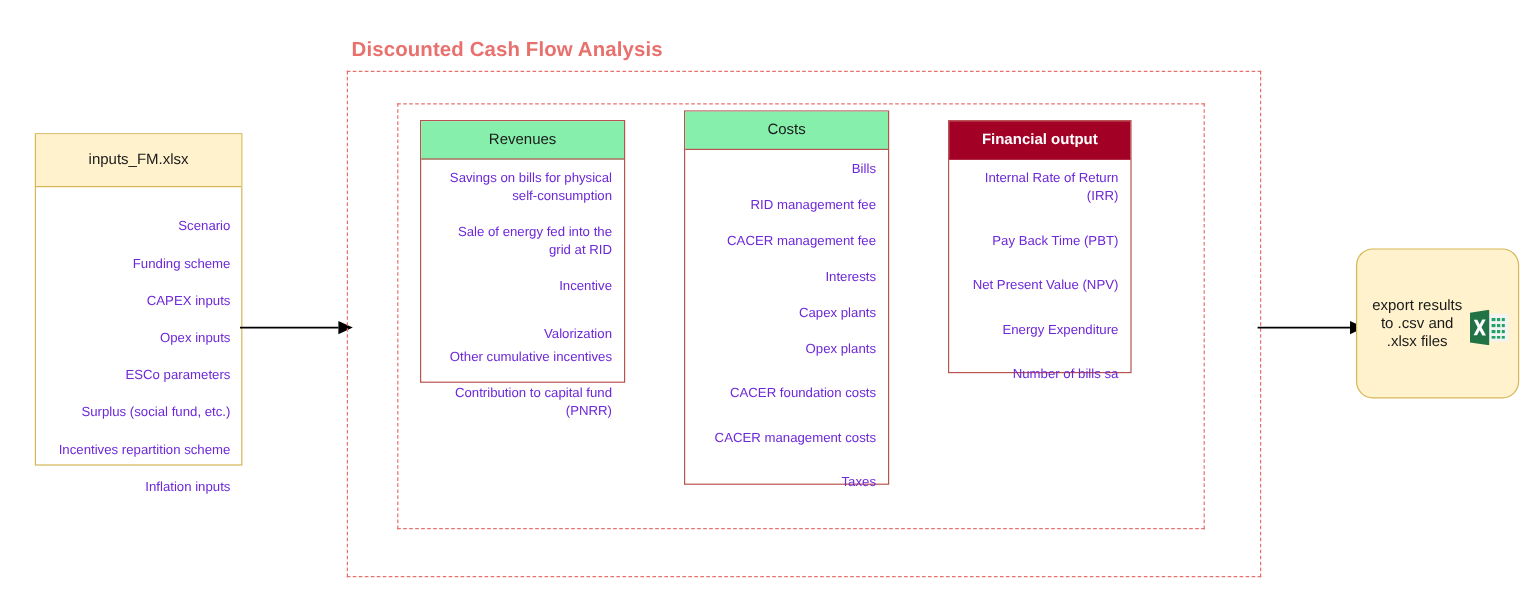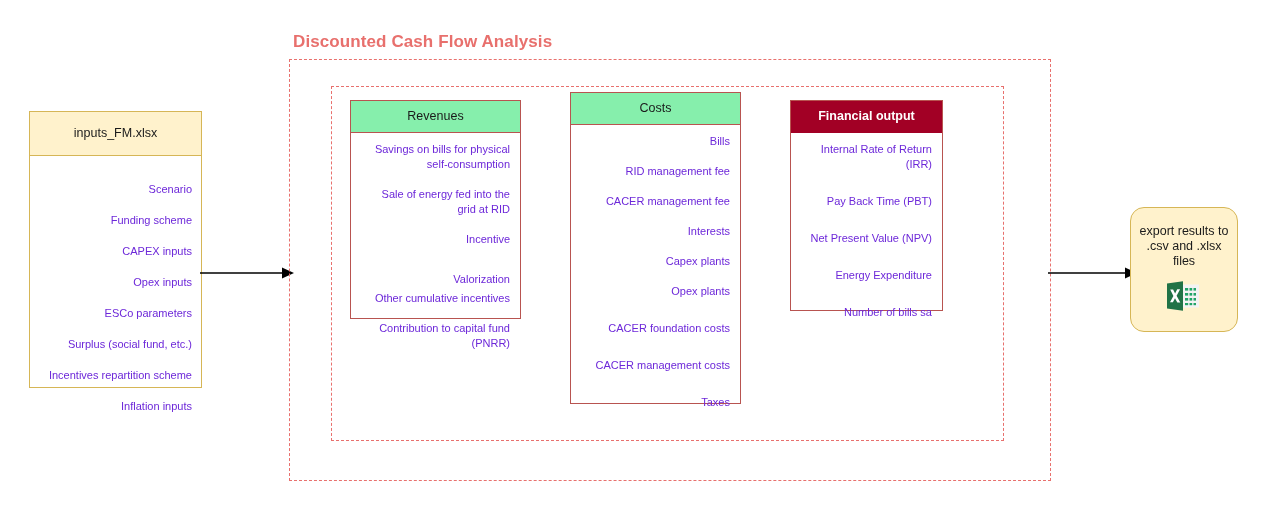--- a/index.html
+++ b/index.html
@@ -109,27 +109,27 @@
     color: #ffffff;
     font-weight: bold;
     border-bottom: 1.4px solid #a20025;
   }
   #financial-card .card-body .row { margin-bottom: 22px; }
 
   
   #export-card {
     position: absolute;
     left: 1130px; top: 207px;
-    width: 108px; height: 125px;
+    width: 136px; height: 125px;
     box-sizing: border-box;
     background: #fff2cc;
     border: 1px solid #d6b656;
     border-radius: 14px;
     display: flex;
-    flex-direction: column;
+    flex-direction: row;
     align-items: center;
     justify-content: center;
     padding: 6px;
   }
   #export-card .export-label {
     font-size: 12.5px;
     line-height: 15px;
     color: #1a1a1a;
     text-align: center;
     white-space: pre-line;

